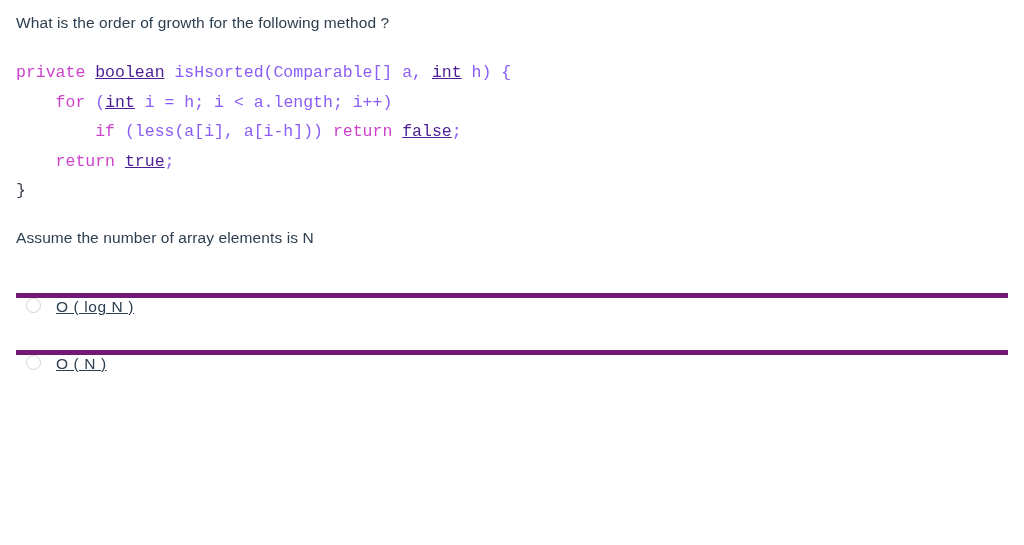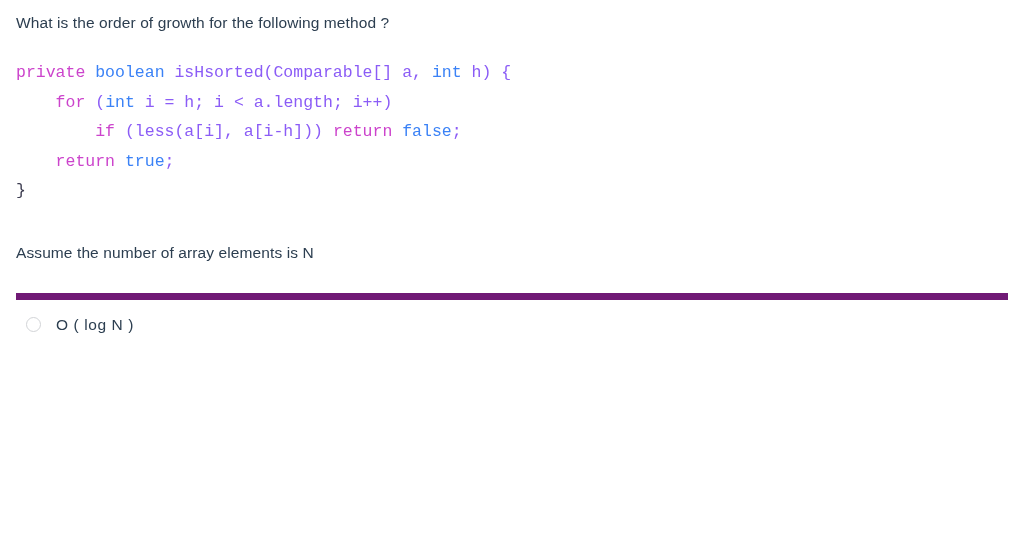--- a/index.html
+++ b/index.html
@@ -42,50 +42,50 @@
     font-family: "Liberation Mono", "DejaVu Sans Mono", monospace;
     font-size: 16.5px;
     line-height: 29.5px;
     white-space: pre;
     background: transparent;
   }
   .code-line {
     white-space: pre;
   }
   .tok-kw       { color: #cc44cc; text-align: center; }   
-  .tok-type     { color: #3b82f6; }   
+  .tok-type     { color: #4c1d95; text-decoration: underline; }   
   .tok-plain    { color: #8b5cf6; }
   .tok-brace    { color: #3b3b4f; }
 
   
   .assume-text {
     position: absolute;
     left: 16px;
-    top: 243px;
+    top: 228px;
     font-size: 15.5px;
     line-height: 20px;
     color: #2c3e50;
     letter-spacing: 0.1px;
     white-space: pre;
   }
 
   
   .options {
     position: absolute;
     left: 16px;
     top: 293px;
     width: 992px;
   }
   .option-row {
     position: relative;
     height: 56.5px;
-    border-top: 7px solid #701a75;
+    border-top: 5px solid #701a75;
     display: flex;
-    align-items: center;
     box-sizing: border-box;
+    text-decoration: underline;
   }
   .radio {
     width: 15px;
     height: 15px;
     border: 1.5px solid #d2d4d7;
     border-radius: 50%;
     background: #ffffff;
     box-sizing: border-box;
     margin-left: 10px;
     margin-right: 15px;
@@ -107,15 +107,19 @@
 
   <div class="code-block" id="code-block"><div class="code-line"><span class="tok-kw">private</span><span class="tok-plain"> </span><span class="tok-type">boolean</span><span class="tok-plain"> isHsorted(Comparable[] a, </span><span class="tok-type">int</span><span class="tok-plain"> h) {</span></div><div class="code-line"><span class="tok-plain">    </span><span class="tok-kw">for</span><span class="tok-plain"> (</span><span class="tok-type">int</span><span class="tok-plain"> i = h; i &lt; a.length; i++)</span></div><div class="code-line"><span class="tok-plain">        </span><span class="tok-kw">if</span><span class="tok-plain"> (less(a[i], a[i-h])) </span><span class="tok-kw">return</span><span class="tok-plain"> </span><span class="tok-type">false</span><span class="tok-plain">;</span></div><div class="code-line"><span class="tok-plain">    </span><span class="tok-kw">return</span><span class="tok-plain"> </span><span class="tok-type">true</span><span class="tok-plain">;</span></div><div class="code-line"><span class="tok-brace">}</span></div></div>
 
   <div class="assume-text">Assume the number of array elements is N</div>
 
   <div class="options" id="options-list">
       <div class="option-row">
         <span class="radio"></span>
         <span class="option-label">O ( log N )</span>
       </div>
+      <div class="option-row">
+        <span class="radio"></span>
+        <span class="option-label">O ( N )</span>
+      </div>
     </div>
 
 </div>
 
 </body></html>

